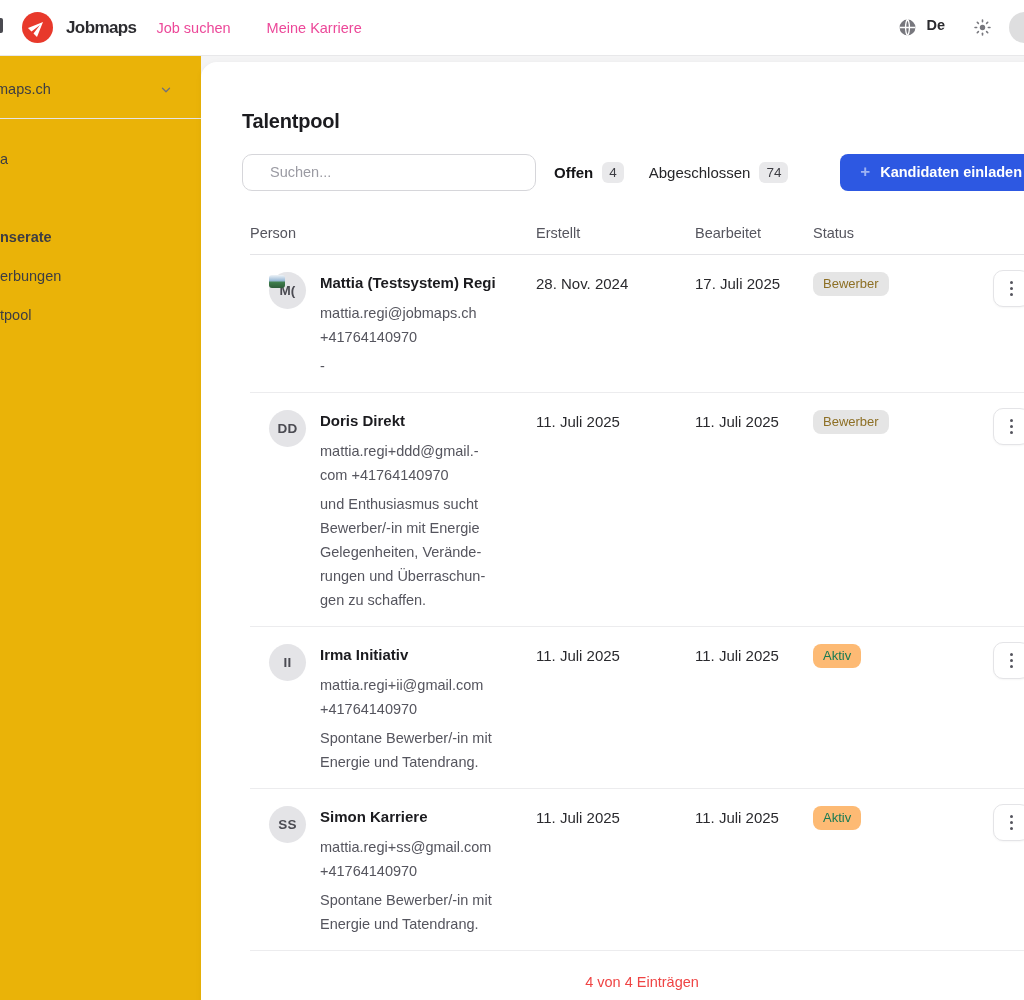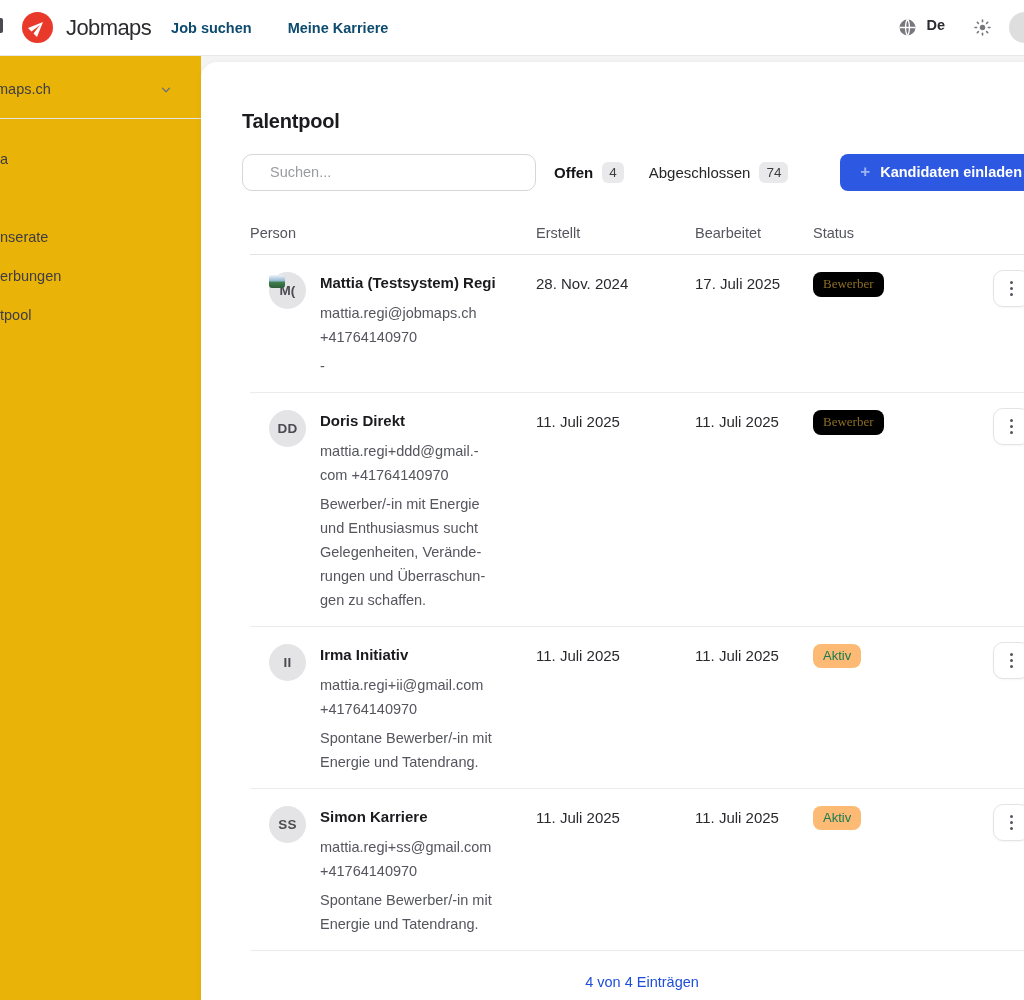--- a/index.html
+++ b/index.html
@@ -7,37 +7,37 @@
     font-family:"Liberation Sans","DejaVu Sans",sans-serif; color:#18181b; }
   body { position:relative; }
 
   
   .topbar { position:absolute; top:0; left:0; width:1024px; height:56px; background:#fff;
     border-bottom:1px solid #e8e8ea; display:flex; align-items:center; z-index:5; }
   .cutoff-sliver { position:absolute; left:0; top:18px; width:3px; height:15px; background:#4a4a50; border-radius:0 2px 2px 0; }
   .brand { display:flex; align-items:center; gap:13px; margin-left:22px; }
   .logo-circle { width:31px; height:31px; border-radius:50%; background:#e8392b; display:flex; align-items:center; justify-content:center; }
   .logo-circle svg { transform:rotate(-45deg); }
-  .brand-name { font-size:22px; font-weight:400; letter-spacing:-0.6px; color:#2c2c30; }
+  .brand-name { font-size:17px; font-weight:700; letter-spacing:-0.6px; color:#2c2c30; }
   .topnav { display:flex; gap:36px; margin-left:20px; }
-  .topnav a { font-size:14.5px; font-weight:700; color:#0c4a6e; text-decoration:none; cursor:pointer; }
+  .topnav a { font-size:14.5px; font-weight:400; color:#ec4899; text-decoration:none; cursor:pointer; }
   .globe-btn { position:absolute; right:107px; top:18px; cursor:pointer; line-height:0; }
   .lang-label { position:absolute; right:79px; top:17px; font-size:14.5px; font-weight:700; color:#2b2b2f; cursor:pointer; }
   .theme-btn { position:absolute; right:32px; top:18px; cursor:pointer; line-height:0; }
   .user-avatar-partial { position:absolute; right:-16px; top:12px; width:31px; height:31px; border-radius:50%; background:#dededf; cursor:pointer; }
 
   
   .sidebar { position:absolute; top:56px; left:0; width:201px; height:944px; background:#eab308; }
   .company-row { position:absolute; top:24px; left:0; width:201px; height:20px; cursor:pointer; }
   .company-label { position:absolute; left:-4px; top:1px; font-size:14.5px; font-weight:500; color:#3d3d43; white-space:nowrap; }
   .company-chevron { position:absolute; left:159px; top:3px; line-height:0; }
   .side-divider { position:absolute; top:62px; left:0; width:201px; height:1px; background:#e4e4e7; }
   .side-item { position:absolute; left:0; font-size:14.5px; color:#3d3d43; white-space:nowrap; cursor:pointer; text-decoration:none; display:block; }
   .si-0 { top:95px; }
-  .si-1 { top:173px; }
+  .si-1 { top:173px;font-weight:bold; }
   .si-2 { top:212px; }
   .si-3 { top:251px; }
 
   
   .card { position:absolute; top:62px; left:201px; width:900px; height:1000px; background:#fff;
     border-top-left-radius:16px; box-shadow:0 1px 6px rgba(0,0,0,0.05); padding:48px 0 0 41px; }
 
   .page-title { font-size:20px; font-weight:700; color:#1b1b1f; letter-spacing:-0.2px; }
 
   .controls { margin-top:21px; width:800px; height:36px; display:flex; align-items:center; }
@@ -67,31 +67,31 @@
     display:flex; align-items:center; justify-content:center; }
   .avatar-initials { font-size:13.5px; font-weight:600; color:#4b4b52; letter-spacing:0.2px; }
   .avatar-img-frag { position:absolute; left:0px; top:3px; width:16px; height:13px; border-radius:3px;
     background:linear-gradient(180deg,#eef3f7 0%,#9dbcd8 42%,#3e7d4b 58%,#2f5c3a 100%); }
   .person-name { font-size:15px; font-weight:700; color:#1b1b1f; line-height:22px; margin-top:2px; }
   .person-contact { margin-top:7px; font-size:14.5px; color:#55555e; line-height:24px; }
   .person-note { margin-top:5px; font-size:14.5px; color:#55555e; line-height:24px; }
   .cell-date { font-size:15px; color:#2a2a2e; padding-top:5px; }
   .cell-status { padding-top:2px; }
   .status-badge { display:inline-block; font-size:13px; font-weight:500; border-radius:8px; padding:4px 10px 5px; }
-  .status-badge.bewerber { background:#000000; color:#8d6f24;font-family:Liberation Serif, serif; }
+  .status-badge.bewerber { background:#e5e5e5; color:#8d6f24; }
   .status-badge.aktiv { background:#fdba74; color:#177a53; }
   .cell-actions { padding-top:0; }
   .kebab-btn { width:37px; height:37px; border:1px solid #e4e4e7; background:#fff; border-radius:10px;
     display:flex; flex-direction:column; align-items:center; justify-content:center; gap:3px; cursor:pointer;
     box-shadow:0 1px 2px rgba(0,0,0,0.04); }
   .kebab-btn .dot { width:3px; height:3px; border-radius:50%; background:#55555e; }
 
   
   .tfoot { width:800px; margin-top:23px; display:flex; flex-direction:column; align-items:center; }
-  .foot-count { font-size:14.5px; color:#1d4ed8; }
+  .foot-count { font-size:14.5px; color:#ef4444; }
 
   svg { display:block; }
 </style>
 </head>
 <body>
 
 <header class="topbar">
   <div class="cutoff-sliver"></div>
   <div class="brand">
     <span class="logo-circle">
@@ -210,22 +210,22 @@
         <span class="avatar-initials">DD</span>
       </div>
     </div>
     <div class="cell-person">
       <div class="person-name">Doris Direkt</div>
       <div class="person-contact">
               <div>mattia.regi+ddd@gmail.-</div>
               <div>com +41764140970</div>
             </div>
       <div class="person-note">
+              <div>und Enthusiasmus sucht</div>
               <div>Bewerber/-in mit Energie</div>
-              <div>und Enthusiasmus sucht</div>
               <div>Gelegenheiten, Verände-</div>
               <div>rungen und Überraschun-</div>
               <div>gen zu schaffen.</div>
             </div>
     </div>
     <div class="cell-date">11. Juli 2025</div>
     <div class="cell-date">11. Juli 2025</div>
     <div class="cell-status">
       <span class="status-badge bewerber">Bewerber</span>
     </div>

